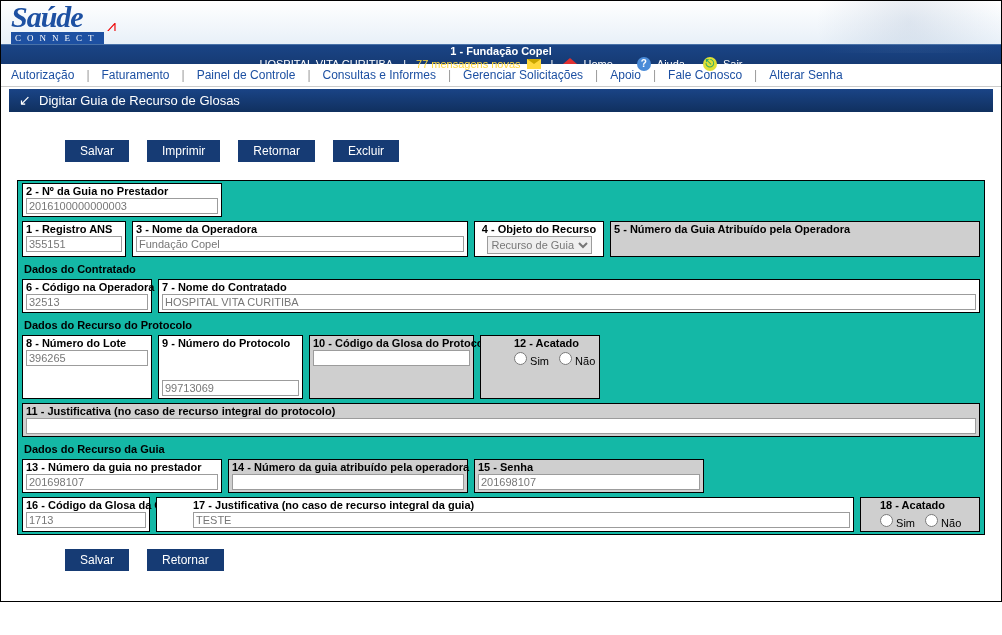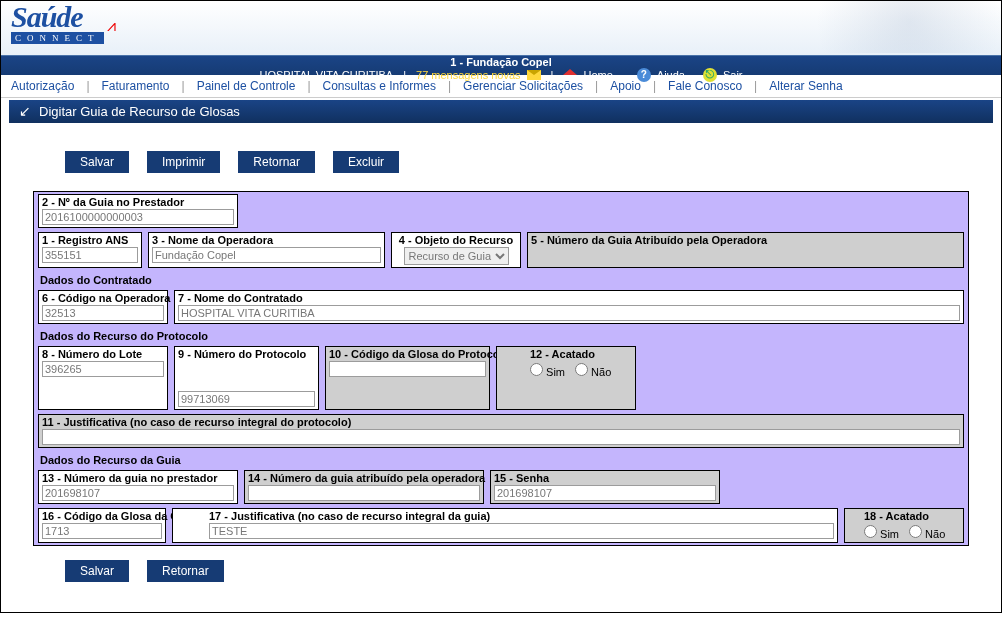--- a/index.html
+++ b/index.html
@@ -9,21 +9,21 @@
     background: #fff;
     color: #000;
   }
   .app {
     width: 1002px;
     border: 1px solid #000;
     background: #fff;
   }
   
   .header {
-    height: 55px;
+    height: 44px;
     background: linear-gradient(to bottom, #fff 0%, #e8f0f8 100%);
     position: relative;
     border-bottom: 1px solid #4972a8;
   }
   .logo {
     position: absolute;
     left: 10px;
     top: 2px;
     font-family: "Times New Roman", serif;
   }
@@ -172,22 +172,22 @@
     outline-offset: 0;
   }
   .btnrow2{
     padding: 14px 0 0 56px;
     display:flex;gap:18px;
   }
 
   
   .panel {
     border: 1px solid #000;
-    margin: 0 24px;
-    background: #c4b5fd;
+    margin: 0 8px;
+    background: #14b8a6;
   }
   .row {
     display: flex;
     align-items: stretch;
     padding: 2px 4px;
     gap: 6px;
   }
   .section-label{
     font-weight: bold;
     font-size: 11px;
@@ -223,29 +223,29 @@
   }
   .fieldbox .radiorow{
     display:flex;gap:10px;align-items:center;padding-top:2px;font-size:11px;
   }
   .fieldbox.full{flex:1;}
   .fieldbox .spacer{height:16px;border:1px solid transparent;}
 
   
   .w-guia-prest{width:200px;}
   .w-ans{width:104px;}
-  .w-operadora{width:237px;}
+  .w-operadora{width:336px;}
   .w-objeto{width:130px;align-items:center;}
   .w-num-guia-op{flex:1;min-width:200px;}
   .w-cod-op{width:130px;}
   .w-contratado{flex:1;}
   .w-lote{width:130px;}
   .w-protocolo{width:145px;gap:30px;}
   .w-glosa-prot{width:165px;}
-  .w-acatado{width:140px;padding-left:33px;}
+  .w-acatado{width:120px;padding-left:33px;}
   .w-num-guia-prest2{width:200px;}
   .w-num-guia-op2{width:240px;}
   .w-senha{width:230px;}
   .w-glosa-guia{width:128px;}
   .w-justif-guia{flex:1;padding-left:36px;}
   .w-acatado2{width:120px;padding-left:19px;}
 </style>
 </head>
 <body>
 

